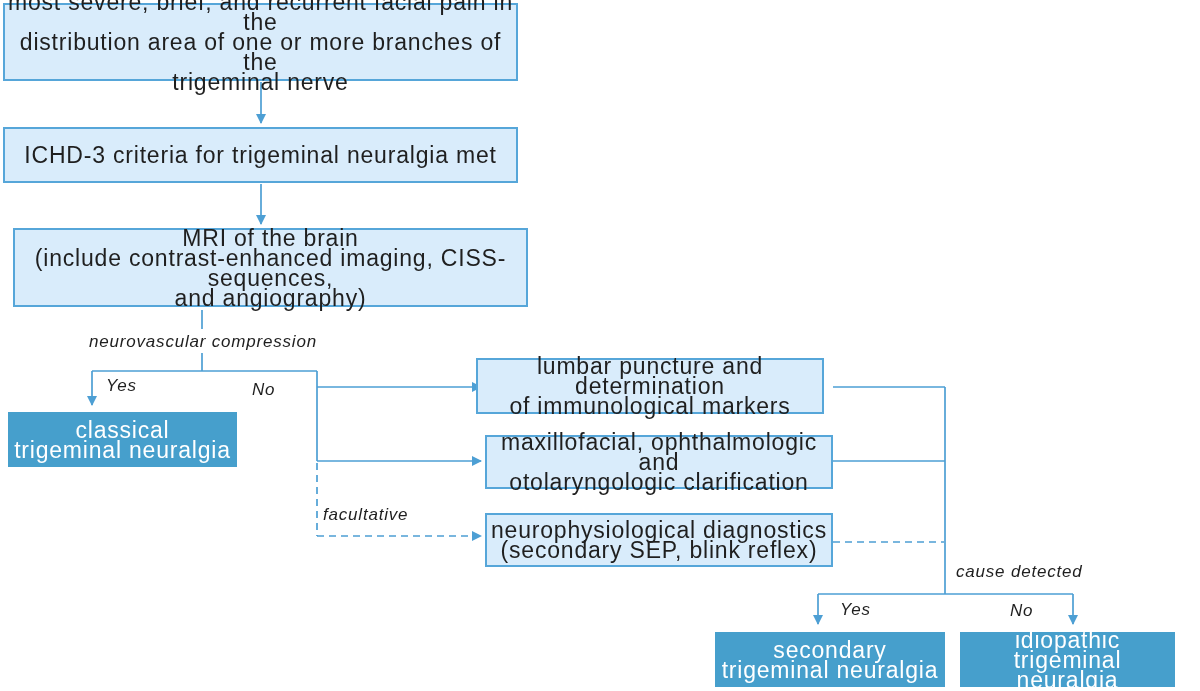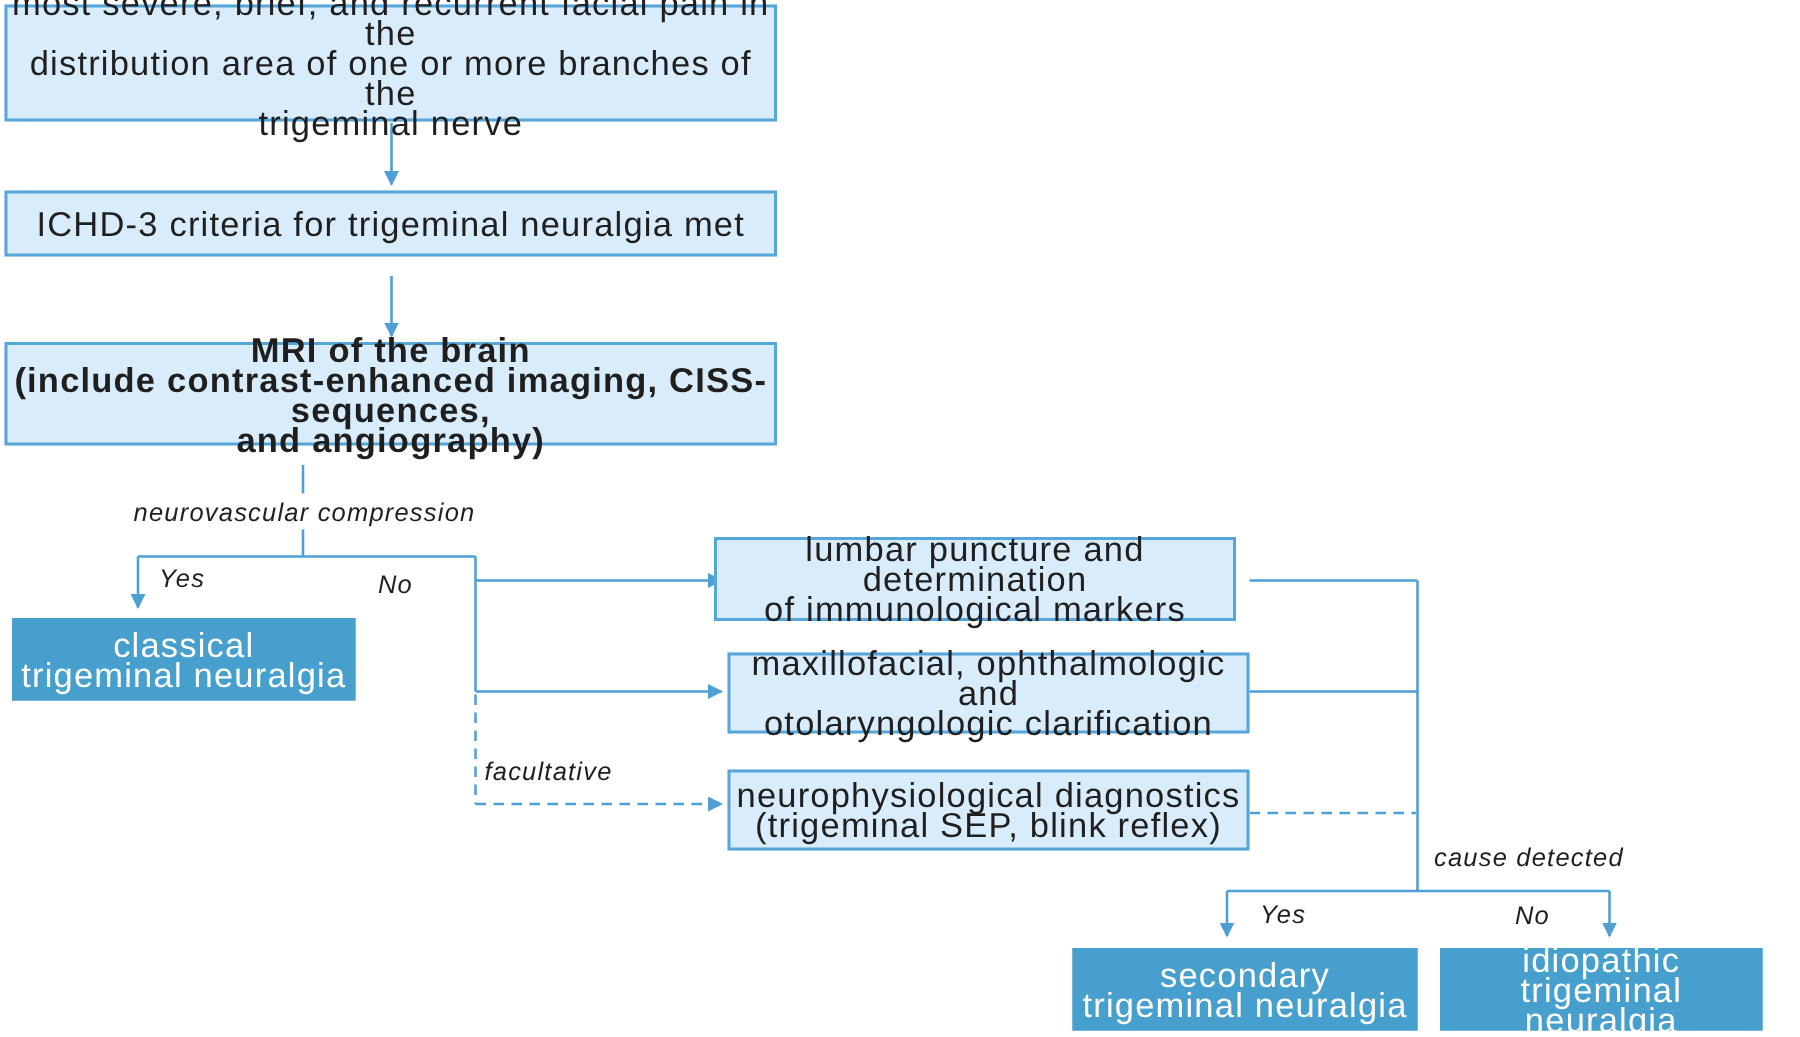--- a/index.html
+++ b/index.html
@@ -20,22 +20,22 @@
   }
   .node.solid { background:#469fcc; border:2px solid #469fcc; color:#ffffff; }
 
   .lbl {
     position:absolute; font-style:italic; font-size:17px;
     letter-spacing:0.8px; white-space:nowrap; color:#1f1f1f;
   }
   .lbl.centered { transform:translateX(-50%); }
 
   #node-pain          { left:3px;   top:3px;   width:515px; height:78px; }
-  #node-ichd          { left:3px;   top:127px; width:515px; height:44px; }
-  #node-mri           { left:3px;   top:228px; width:515px; height:69px;font-weight:bold; }
+  #node-ichd          { left:3px;   top:127px; width:515px; height:56px; }
+  #node-mri           { left:13px;   top:228px; width:515px; height:79px; }
   #node-classical     { left:8px;   top:412px; width:229px; height:55px; }
   #node-lumbar        { left:476px; top:358px; width:348px; height:56px; }
   #node-maxillofacial { left:485px; top:435px; width:348px; height:54px; }
   #node-neuro         { left:485px; top:513px; width:348px; height:54px; }
   #node-secondary     { left:715px; top:632px; width:230px; height:55px; }
   #node-idiopathic    { left:960px; top:632px; width:215px; height:55px; }
 
   #label-neurovascular { left:203px; top:332px; }
   #label-yes-left      { left:106px; top:376px; }
   #label-no-left       { left:252px; top:380px; }
@@ -82,21 +82,21 @@
 <div class="node" id="node-mri">MRI of the brain
 (include contrast-enhanced imaging, CISS-sequences,
 and angiography)</div>
 <div class="node solid" id="node-classical">classical
 trigeminal neuralgia</div>
 <div class="node" id="node-lumbar">lumbar puncture and determination
 of immunological markers</div>
 <div class="node" id="node-maxillofacial">maxillofacial, ophthalmologic and
 otolaryngologic clarification</div>
 <div class="node" id="node-neuro">neurophysiological diagnostics
-(trigeminal SEP, blink reflex)</div>
+(secondary SEP, blink reflex)</div>
 <div class="node solid" id="node-secondary">secondary
 trigeminal neuralgia</div>
 <div class="node solid" id="node-idiopathic">idiopathic
 trigeminal neuralgia</div>
 
 <div class="lbl centered" id="label-neurovascular">neurovascular compression</div>
 <div class="lbl" id="label-yes-left">Yes</div>
 <div class="lbl" id="label-no-left">No</div>
 <div class="lbl" id="label-facultative">facultative</div>
 <div class="lbl" id="label-cause">cause detected</div>

